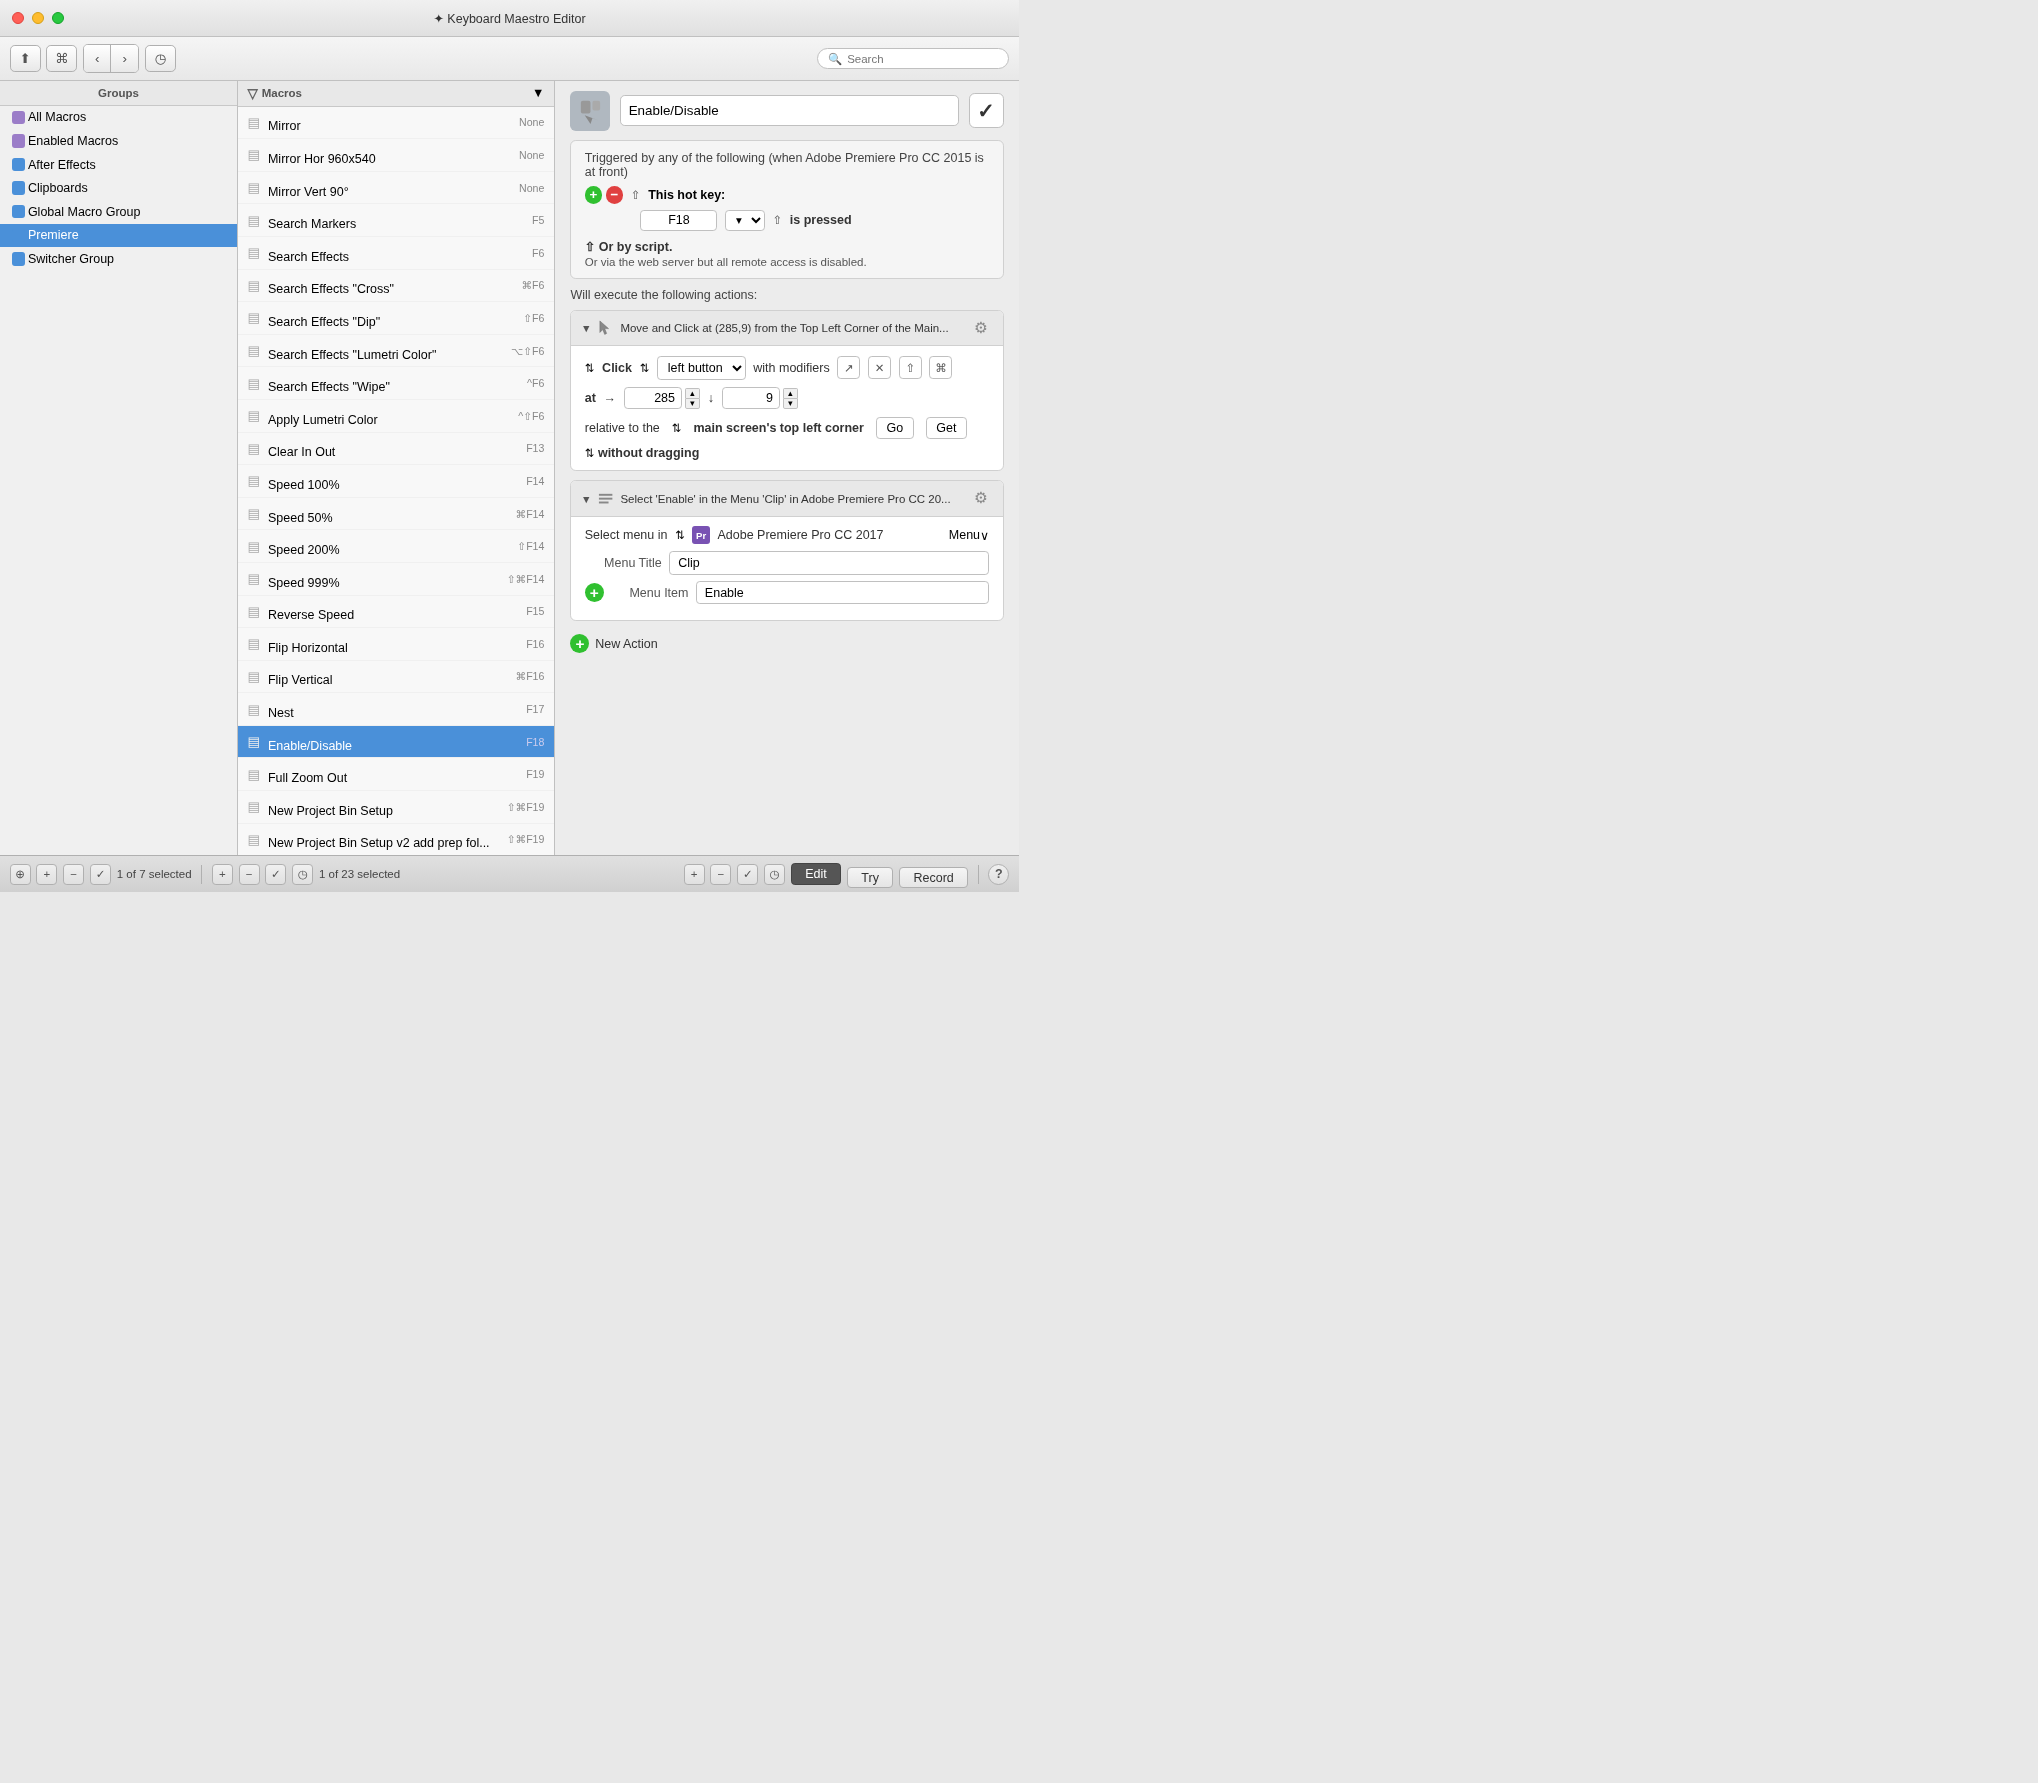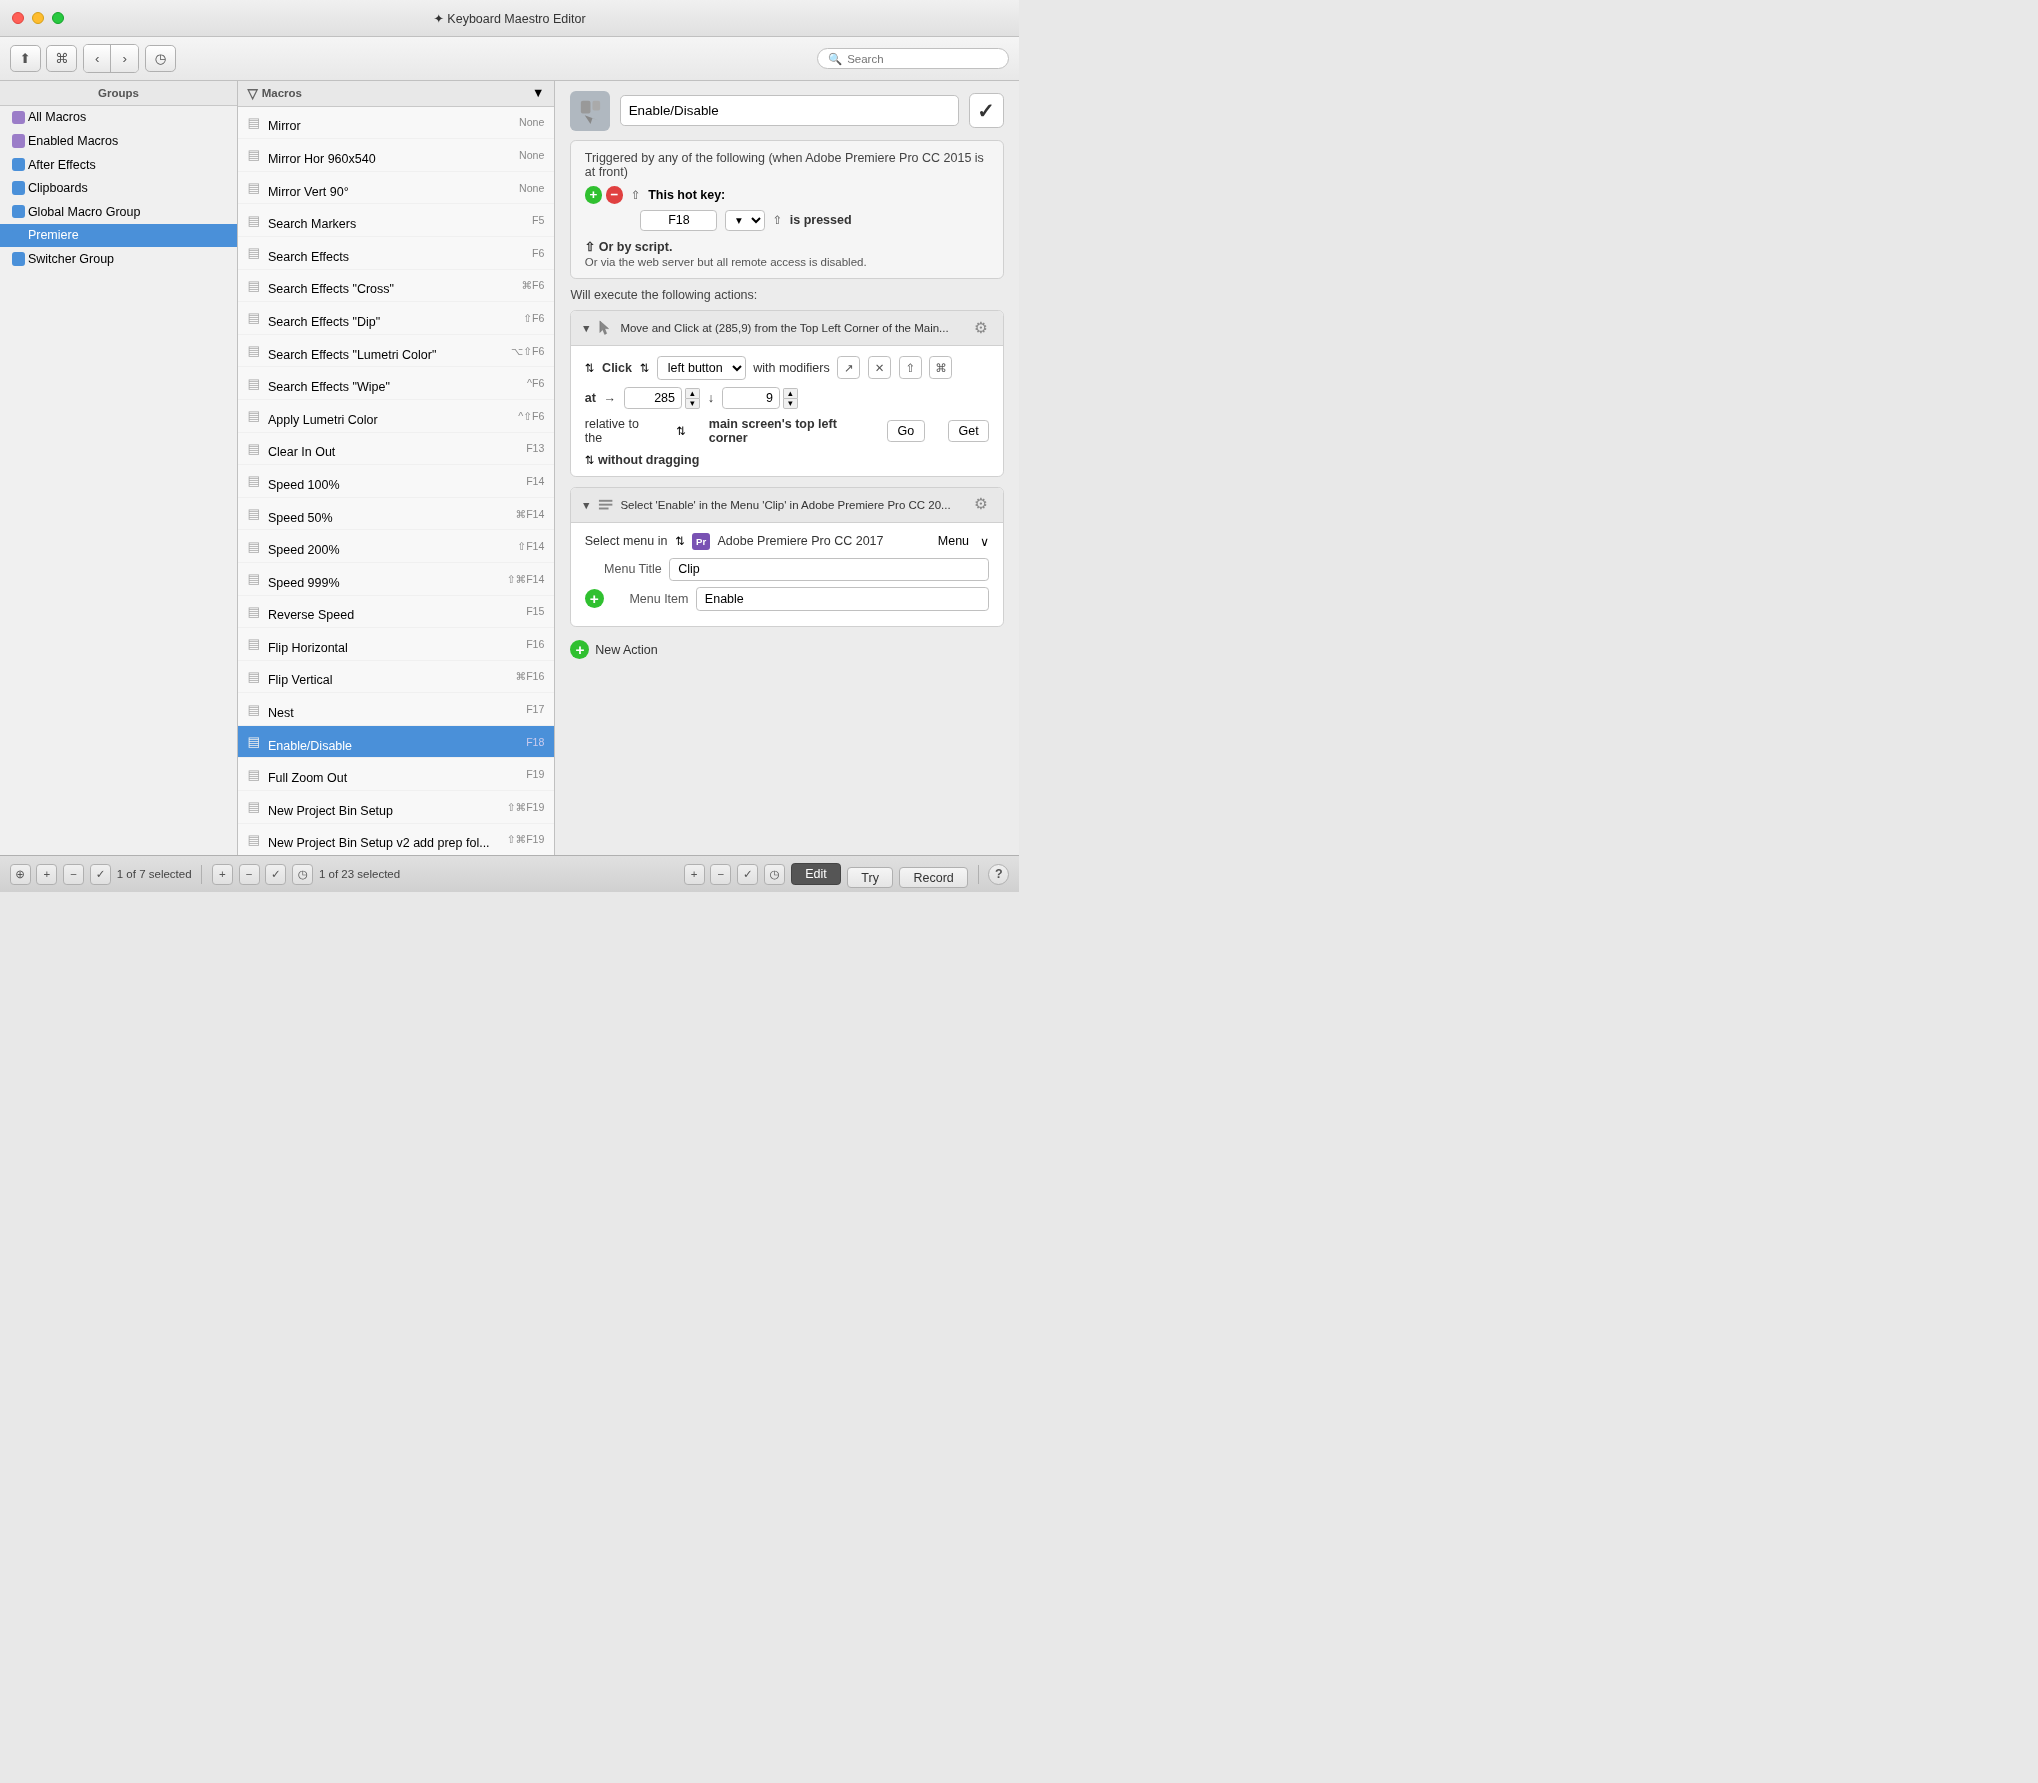--- a/index.html
+++ b/index.html
@@ -421,21 +421,21 @@
     .stepper-btn:first-child { border-radius: 1.9px 1.9px 0 0; border-bottom: none; }
     .stepper-btn:last-child { border-radius: 0 0 1.9px 1.9px; }
     .coord-group {
       display: flex;
       align-items: center;
       gap: 2.9px;
     }
     .relative-to-row {
       display: flex;
       align-items: center;
-      gap: 23px;
+      gap: 12px;
     }
     .go-btn, .get-btn {
       padding: 2.9px 9.6px;
       border: 1px solid #c0c0c0;
       border-radius: 3.8px;
       background: white;
       cursor: pointer;
       font-size: 12.5px;
     }
     .without-dragging {
@@ -903,21 +903,21 @@
         </svg>
         <span class="action-title-text">Select 'Enable' in the Menu 'Clip' in Adobe Premiere Pro CC 20...</span>
         <span class="action-gear">⚙</span>
       </div>
       <div class="action-body">
         <div class="select-menu-row">
           <span class="action-text">Select menu in</span>
           <span class="arrow-symbol">⇅</span>
           <div class="app-icon">Pr</div>
           <span class="action-text">Adobe Premiere Pro CC 2017</span>
-          <div style="margin-left: auto; display: flex; align-items: center; gap: 11px;">
+          <div style="margin-left: auto; display: flex; align-items: center; gap: 0;">
             <span>Menu</span>
             <span>∨</span>
           </div>
         </div>
         <div class="field-row">
           <span class="field-label">Menu Title</span>
           <input class="field-input" type="text" value="Clip" style="">
         </div>
         <div class="field-row">
           <button class="add-circle-btn">+</button>

